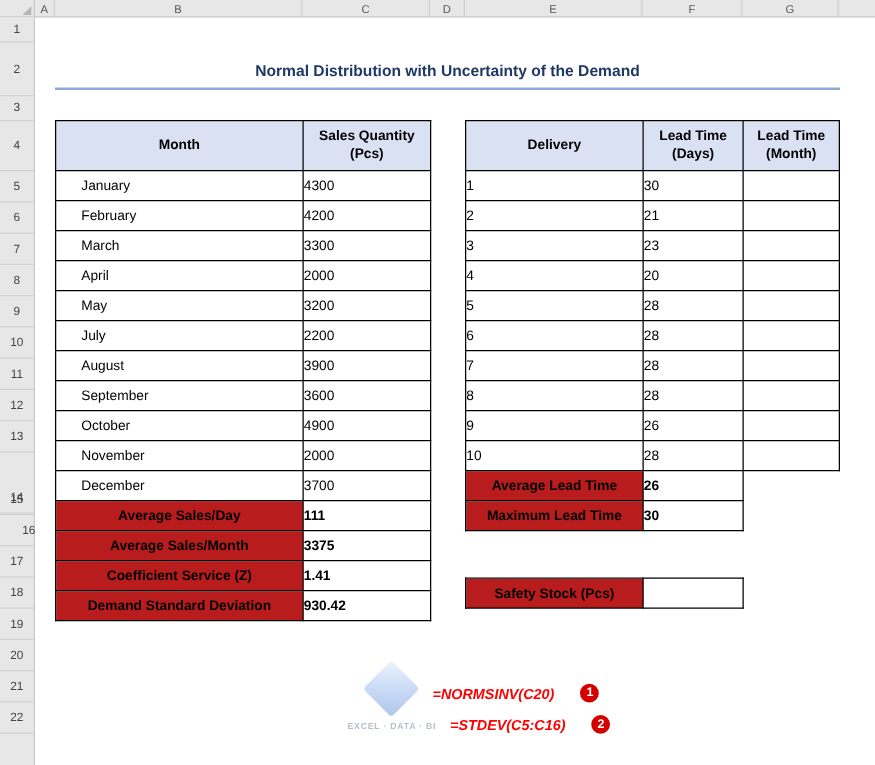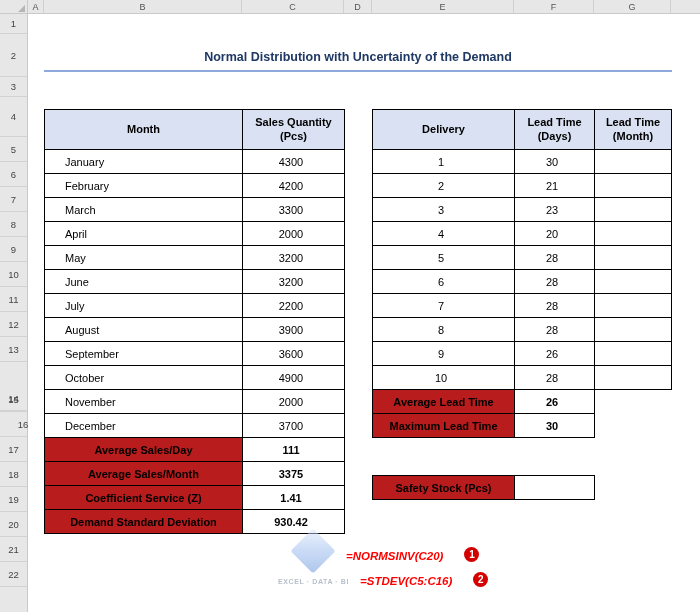--- a/index.html
+++ b/index.html
@@ -20,29 +20,29 @@
             border-right:1px solid #c9c9c9; }
   .rh { position:absolute; left:0; width:27px; display:flex; align-items:center; justify-content:center;
             font-size:9.5px; color:#444; border-bottom:1px solid #d2d2d2; }
 
   
   .title { position:absolute; left:44px; top:42px; width:628px; height:30px; line-height:30px;
             text-align:center; font-weight:bold; font-size:12.5px; color:#1F3864; }
   .title-underline { position:absolute; left:44px; top:70px; width:628px; height:2px; background:#8EA9DB; }
 
   
-  table { position:absolute; border-collapse:collapse; table-layout:fixed;margin-top:13px; }
+  table { position:absolute; border-collapse:collapse; table-layout:fixed; }
   td { border:1px solid #000; font-size:11px; color:#000; vertical-align:middle; overflow:hidden; }
   .sales-table { left:44px; top:96px; width:300px; }
   .lead-table  { left:372px; top:96px; width:299px; }
   .safety-table{ left:372px; top:462px; width:222px; }
   tr.hdr td { height:40px; background:#D9E1F2; font-weight:bold; text-align:center; line-height:1.25; padding:0 2px; }
   tr.dat td { height:24px; }
   .lcell { text-align:left;  padding-left:20px;  white-space:nowrap; }
-  .vcell { text-align:center; padding-right:5px; white-space:nowrap; }
+  .vcell { text-align:left; padding-right:5px; white-space:nowrap; }
   .slabel { background:#b91c1c; font-weight:bold; text-align:center; white-space:nowrap; }
   .b { font-weight:bold; }
   td.ghost { border:none; background:transparent; }
 
   
   .anno { position:absolute; height:24px; display:flex; align-items:flex-end; gap:21px; z-index:4; }
   .anno-1 { left:346px; top:538px; }
   .anno-2 { left:360px; top:563px; }
   .formula { color:#FF0000; font-weight:bold; font-style:italic; font-size:11.5px; white-space:nowrap; }
   .badge { width:15px; height:15px; border-radius:50%; background:#d40000; color:#fff;
@@ -124,24 +124,20 @@
         </tr>
     <tr class="dat">
           <td class="lcell">April</td>
           <td class="vcell">2000</td>
         </tr>
     <tr class="dat">
           <td class="lcell">May</td>
           <td class="vcell">3200</td>
         </tr>
     <tr class="dat">
-          <td class="lcell">June</td>
-          <td class="vcell">3200</td>
-        </tr>
-    <tr class="dat">
           <td class="lcell">July</td>
           <td class="vcell">2200</td>
         </tr>
     <tr class="dat">
           <td class="lcell">August</td>
           <td class="vcell">3900</td>
         </tr>
     <tr class="dat">
           <td class="lcell">September</td>
           <td class="vcell">3600</td>

